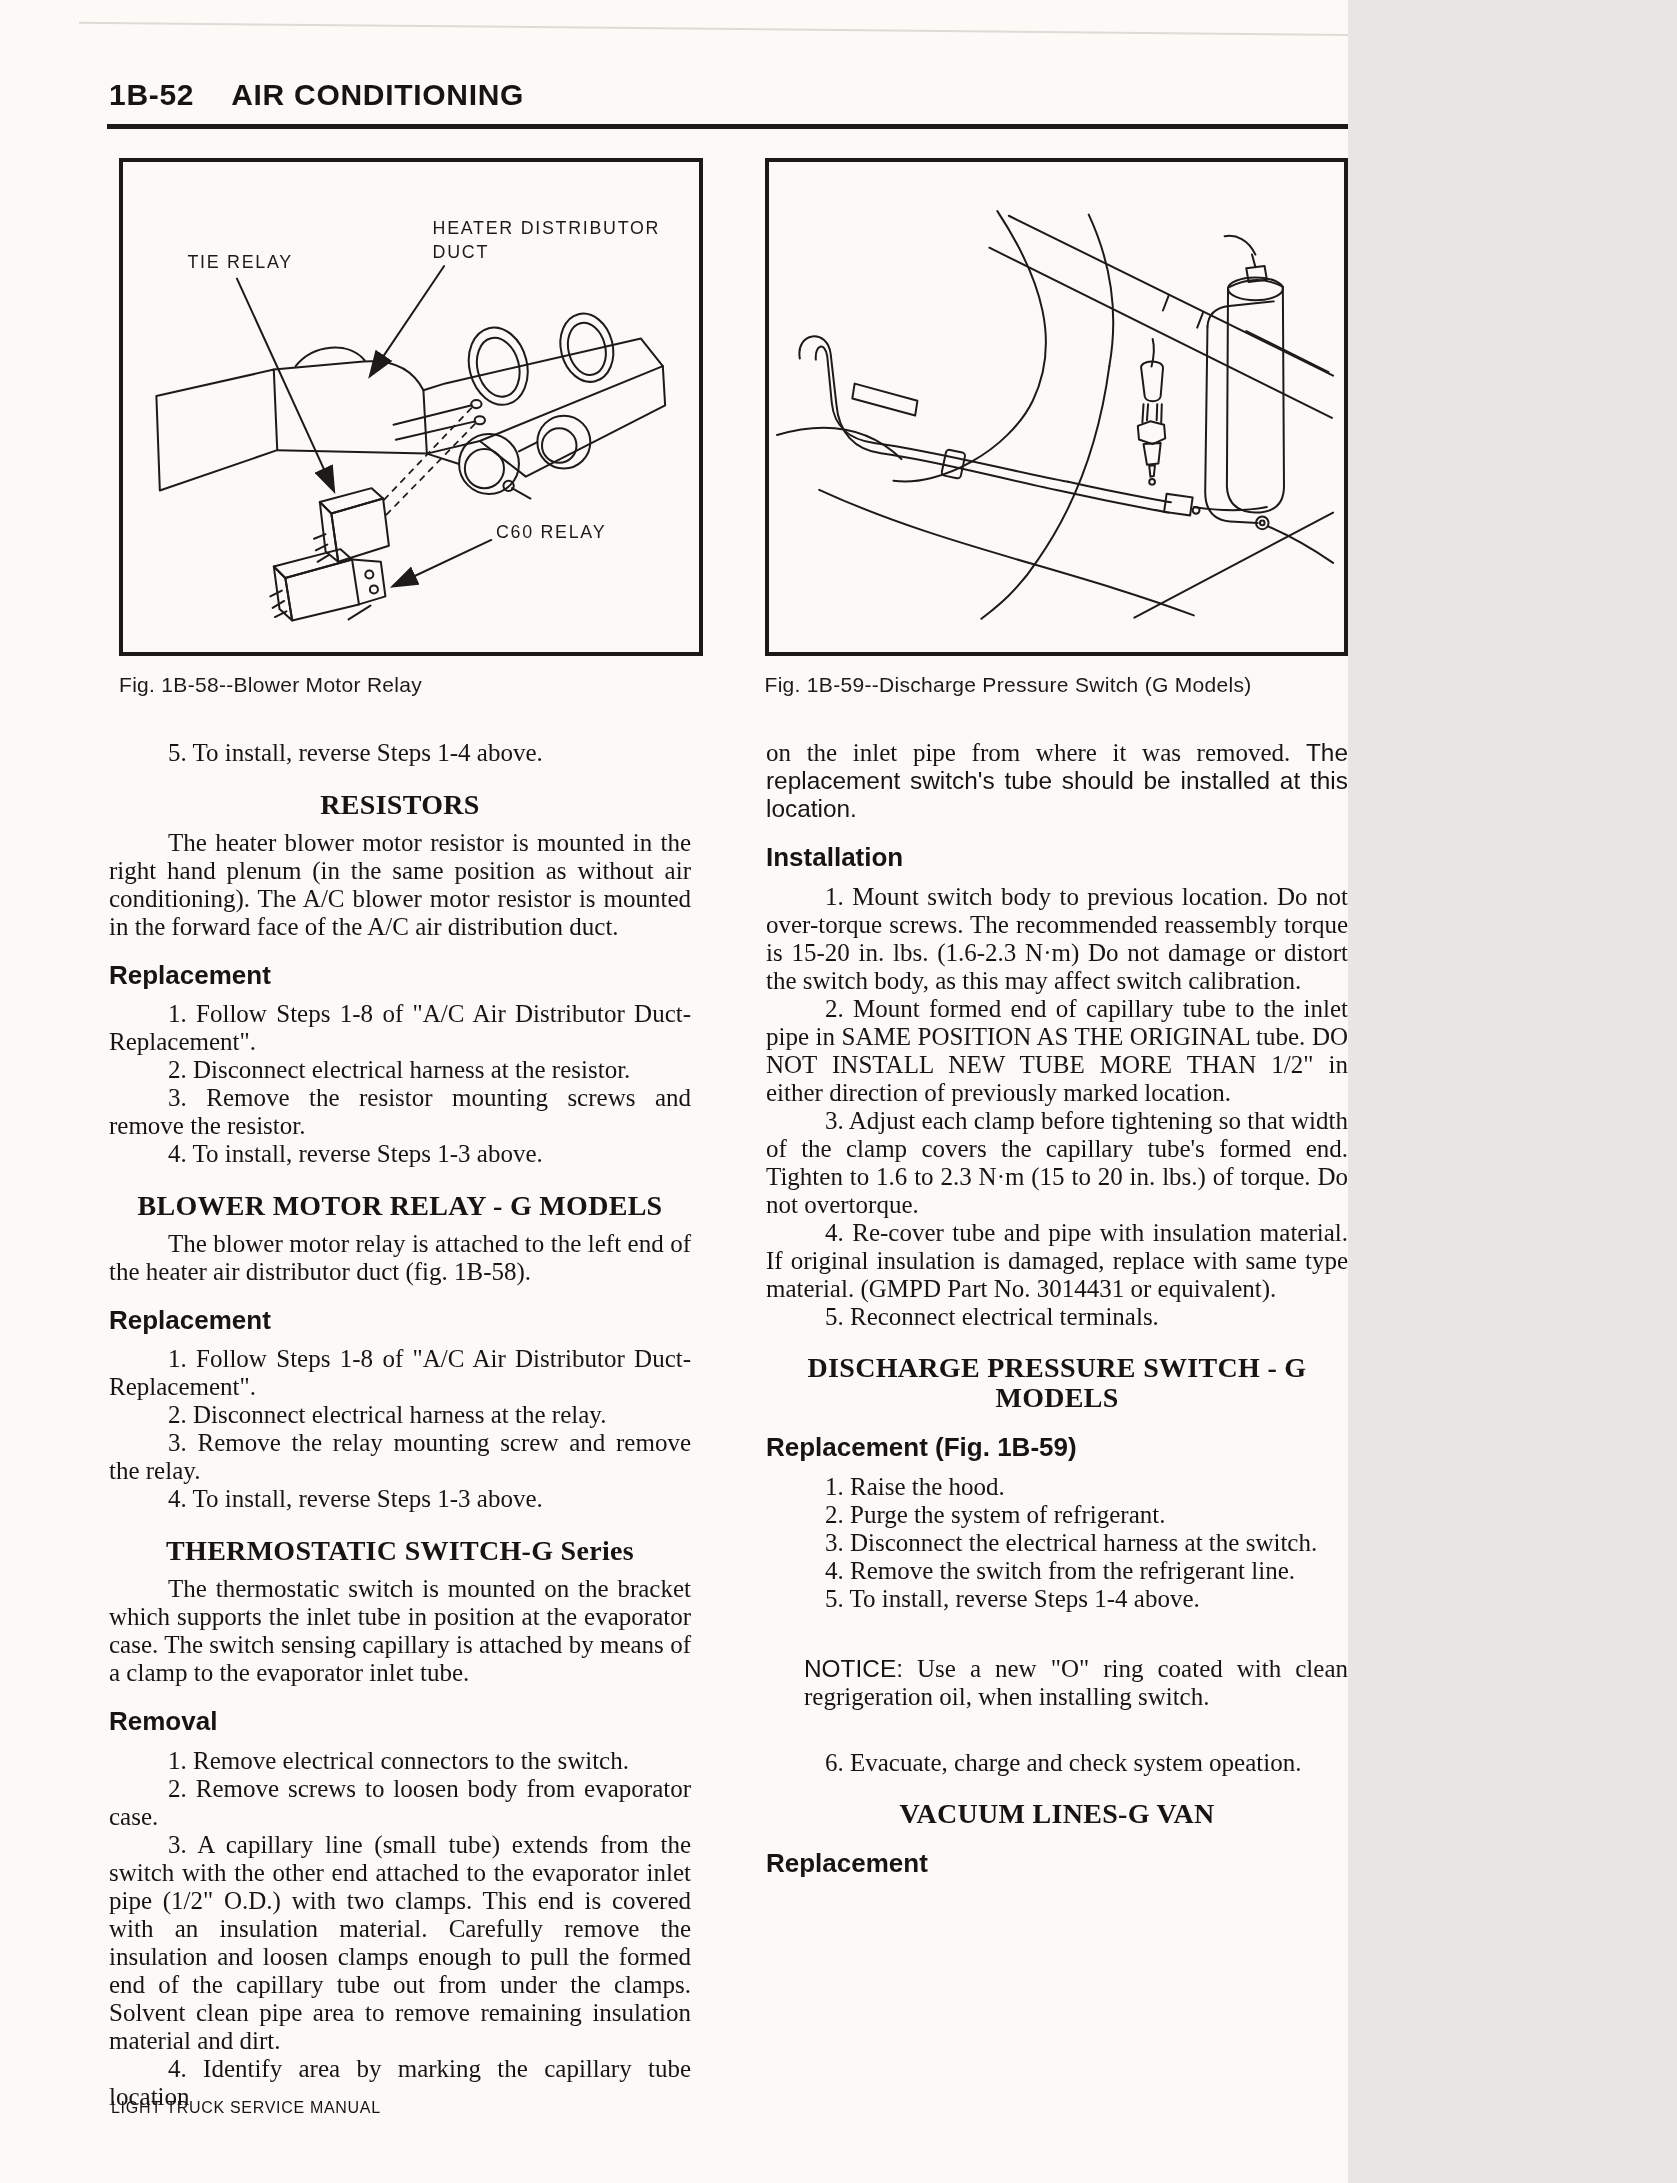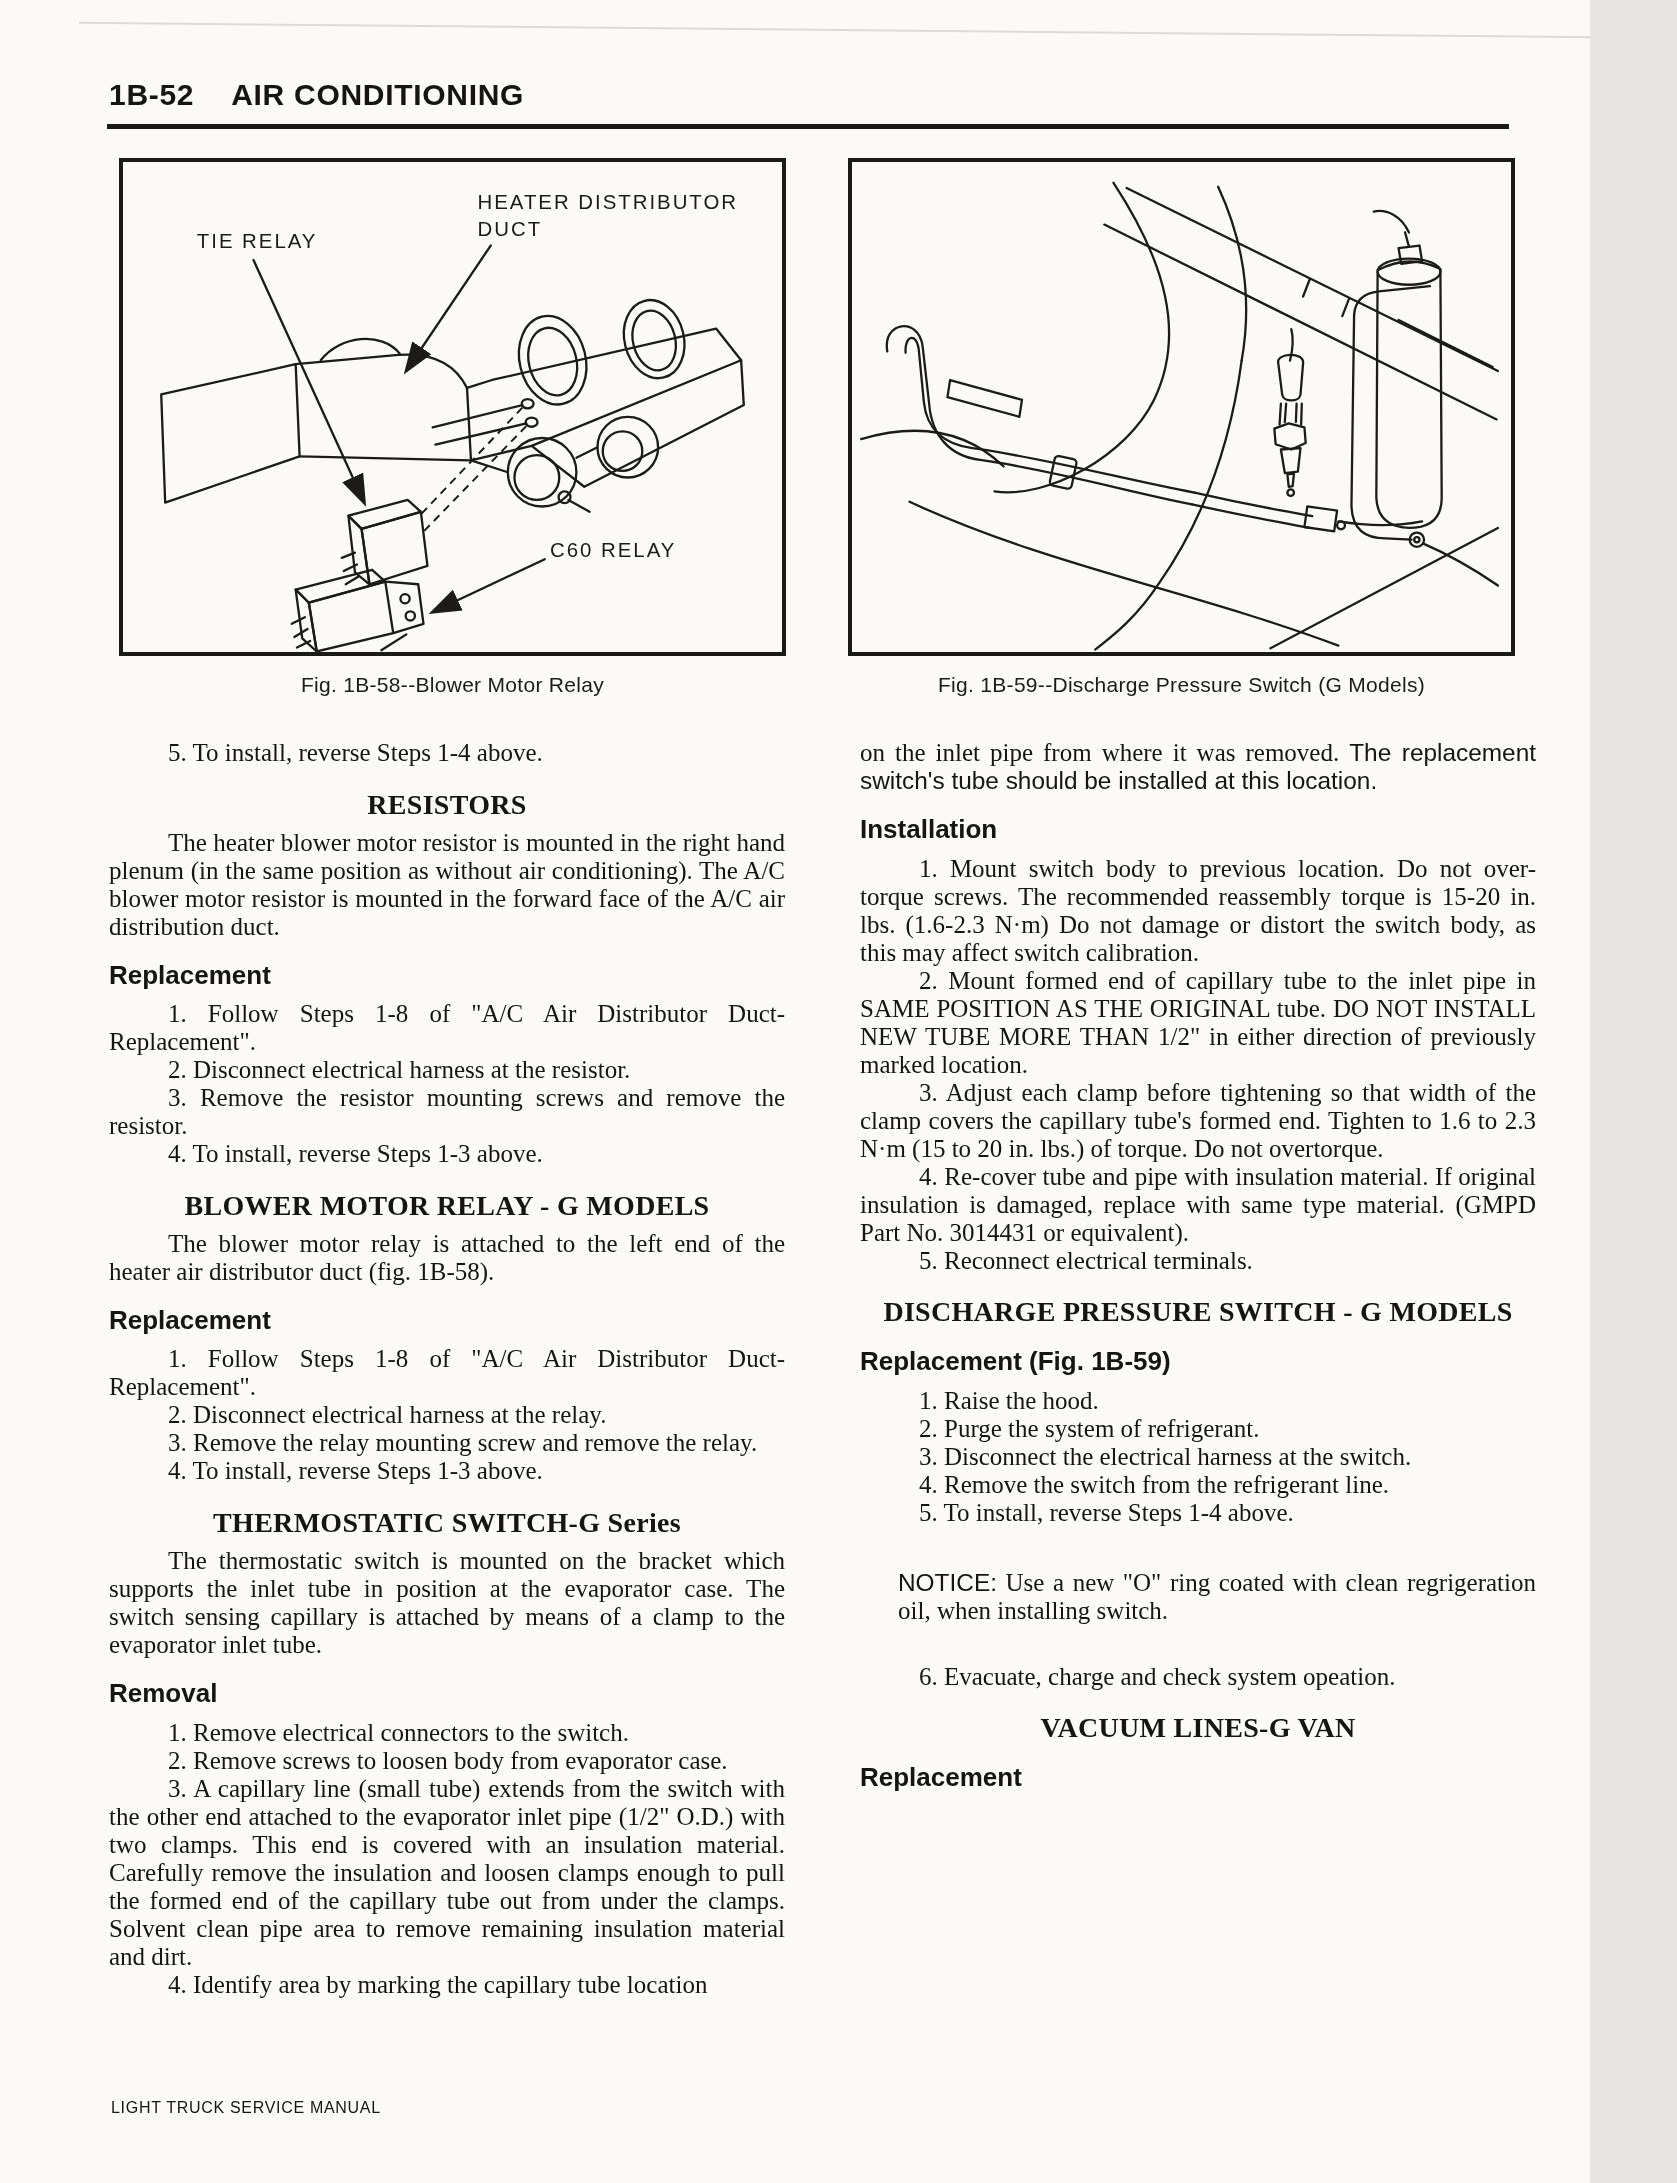--- a/index.html
+++ b/index.html
@@ -1,18 +1,18 @@
 <!DOCTYPE html>
 <html style="font-size:10.5px"><head>
 <meta charset="utf-8">
 <style>
   html,body{margin:0;padding:0;background:#e8e6e2;}
   .page{
     position:relative;
-    width:1590px;height:2183px;
+    width:1348px;height:2183px;
     background:#fbfaf6;
     color:#161514;
     font-family:"Liberation Serif", serif;
     overflow:hidden;
   }
   .scan-artifact{
     position:absolute;top:29px;left:79px;width:1515px;height:2px;
     background:#dedbd5;transform:rotate(0.55deg);
   }
   
@@ -28,21 +28,21 @@
   }
   
   .figrow{display:flex;margin:29px 0 0 119px;gap:62px;}
   .figbox{
     width:659px;height:490px;
     border:4px solid #1b1a18;background:#fbfaf6;
   }
   .figbox svg{display:block;width:100%;height:100%;}
   .capsrow{display:flex;margin:17px 0 0 119px;gap:62px;}
   .figcap{
-    width:667px;text-align:center;
+    width:667px;
     font-family:"Liberation Sans", sans-serif;
     font-size:21px;letter-spacing:0.3px;color:#1c1b19;
   }
   
   .cols{display:flex;gap:75px;margin:42px 0 0 109px;}
   .col{width:676px;text-align:justify;font-size:25px;line-height:28px;}
   .col p{margin:0;text-indent:59px;}
   .col p.cont{text-indent:0;}
   h2.sec{
     font-family:Liberation Serif, serif;

